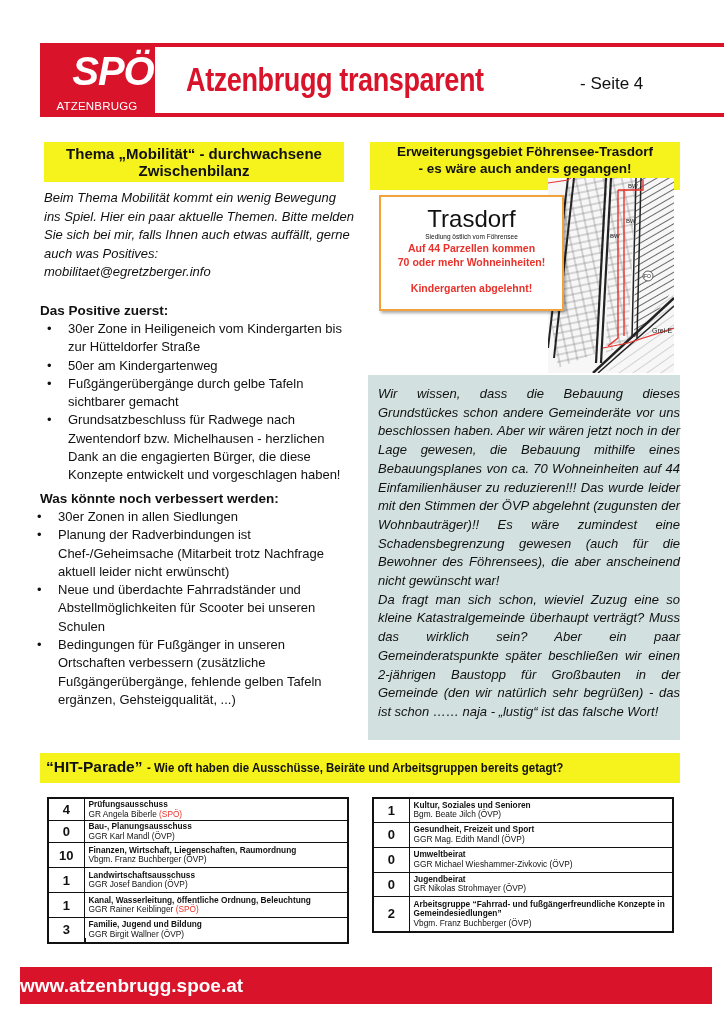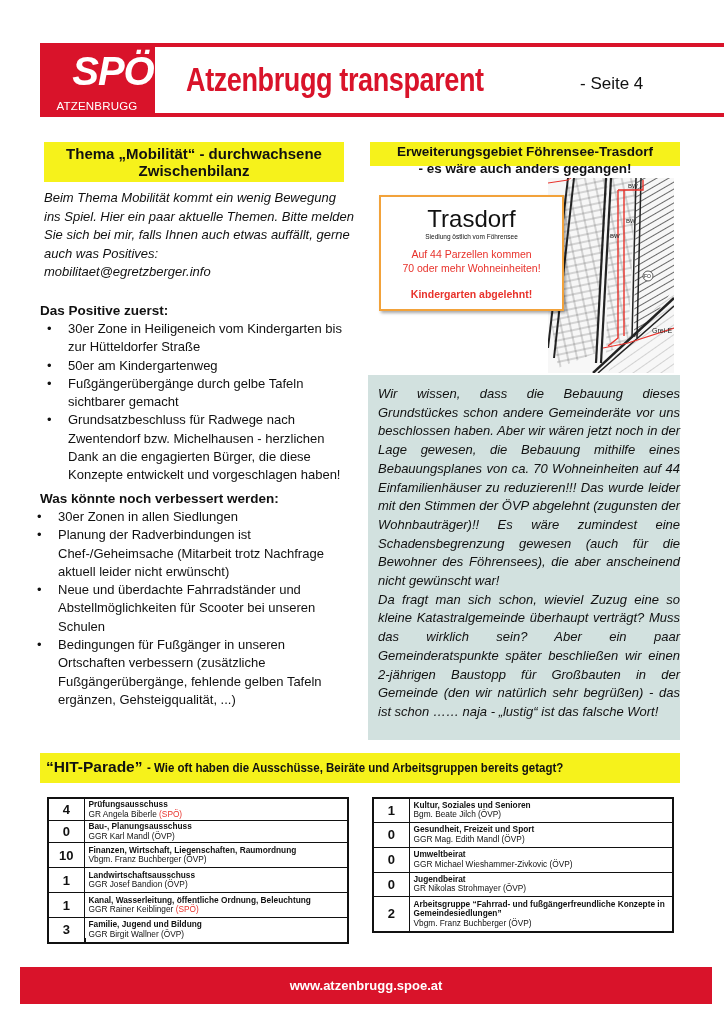--- a/index.html
+++ b/index.html
@@ -26,27 +26,27 @@
   .sec-title { position: absolute; font-weight: 700; font-size: 13.5px; line-height: 18px; }
   .st1 { left: 40px; top: 302px; }
   .st2 { left: 40px; top: 490px; }
   ul.blist { position: absolute; list-style: none; font-size: 13px; line-height: 18.3px; }
   ul.blist li { position: relative; padding-left: 28px; }
   ul.blist li::before { content: "•"; position: absolute; left: 7px; top: 0; }
   .bl1 { left: 40px; top: 320px; width: 310px; }
   .bl2 { left: 30px; top: 508px; width: 320px; }
 
   
-  .rh { left: 370px; top: 142px; width: 310px; height: 24px; font-size: 13.5px; line-height: 16.5px; padding-top: 2px; }
+  .rh { left: 370px; top: 142px; width: 310px; height: 48px; font-size: 13.5px; line-height: 16.5px; padding-top: 2px; }
   .map { position: absolute; left: 548px; top: 178px; width: 126px; height: 195px; background: #fafafa; overflow: hidden; }
   .infobox { position: absolute; left: 379px; top: 195px; width: 185px; height: 116px; background: #fff; border: 2px solid #f2a23a;
     box-shadow: 2px 2px 3px rgba(0,0,0,0.35); text-align: center; }
   .ib-title { font-size: 24px; line-height: 28px; margin-top: 8px; color: #111; }
   .ib-sub { font-size: 6.5px; line-height: 8px; color: #111; }
-  .ib-red { color: #e8322b; font-weight: 400; font-size: 10.5px; line-height: 14px; margin-top: 6px; }
+  .ib-red { color: #e8322b; font-weight: 700; font-size: 10.5px; line-height: 14px; }
   .ib-red2 { color: #e8322b; font-weight: 700; font-size: 10.5px; line-height: 14px; margin-top: 12px; }
   .greybox { position: absolute; left: 368px; top: 375px; width: 312px; height: 365px; background: #d2e1df; padding: 10px 0 0 10px;
     font-style: italic; font-size: 13px; line-height: 18.7px; text-align: justify; color: #111; }
 
   
   .hit { position: absolute; left: 40px; top: 753px; width: 640px; height: 30px; background: #f6f21b; padding: 5px 0 0 6px; white-space: nowrap; }
   .hit-big { font-weight: 700; font-size: 15.5px; }
   .hit-small { font-weight: 700; font-size: 12.5px; display: inline-block; transform: scaleX(0.92); transform-origin: left center; }
 
   table.hp { position: absolute; border-collapse: collapse; border: 2px solid #111; }
@@ -55,22 +55,22 @@
   table.hp td.desc { padding: 1px 4px 1px 4px; font-size: 8.3px; line-height: 9.5px; }
   .d-name { font-weight: 700; display: block; }
   .d-person { display: block; }
   .spo { color: #e8322b; }
   .tl { left: 47px; top: 797px; width: 302px; }
   .tr { left: 372px; top: 797px; width: 302px; }
   .tl-open { position: absolute; left: 47px; top: 938px; width: 302px; height: 6px; border-left: 2px solid #111; border-right: 2px solid #111; }
   .tl-open::after { content: ""; position: absolute; left: 35px; top: 0; width: 2px; height: 6px; background: #111; }
 
   
-  .footer { position: absolute; left: 20px; top: 967px; width: 692px; height: 37px; background: #d9132a; color: #fff; text-align: center;
-    font-size: 13px; line-height: 37px; font-weight: 700; }
+  .footer { position: absolute; left: 20px; top: 967px; width: 692px; height: 37px; background: #d9132a; color: #fff; text-align: left;
+    font-size: 19px; line-height: 37px; font-weight: 700; }
 </style>
 </head>
 <body>
 
 <div class="hdr-line hdr-top"></div>
 <div class="hdr-line hdr-bot"></div>
 <div class="logo-box">
   <div class="logo-spo">SPÖ</div>
   <div class="logo-sub">ATZENBRUGG</div>
 </div>

